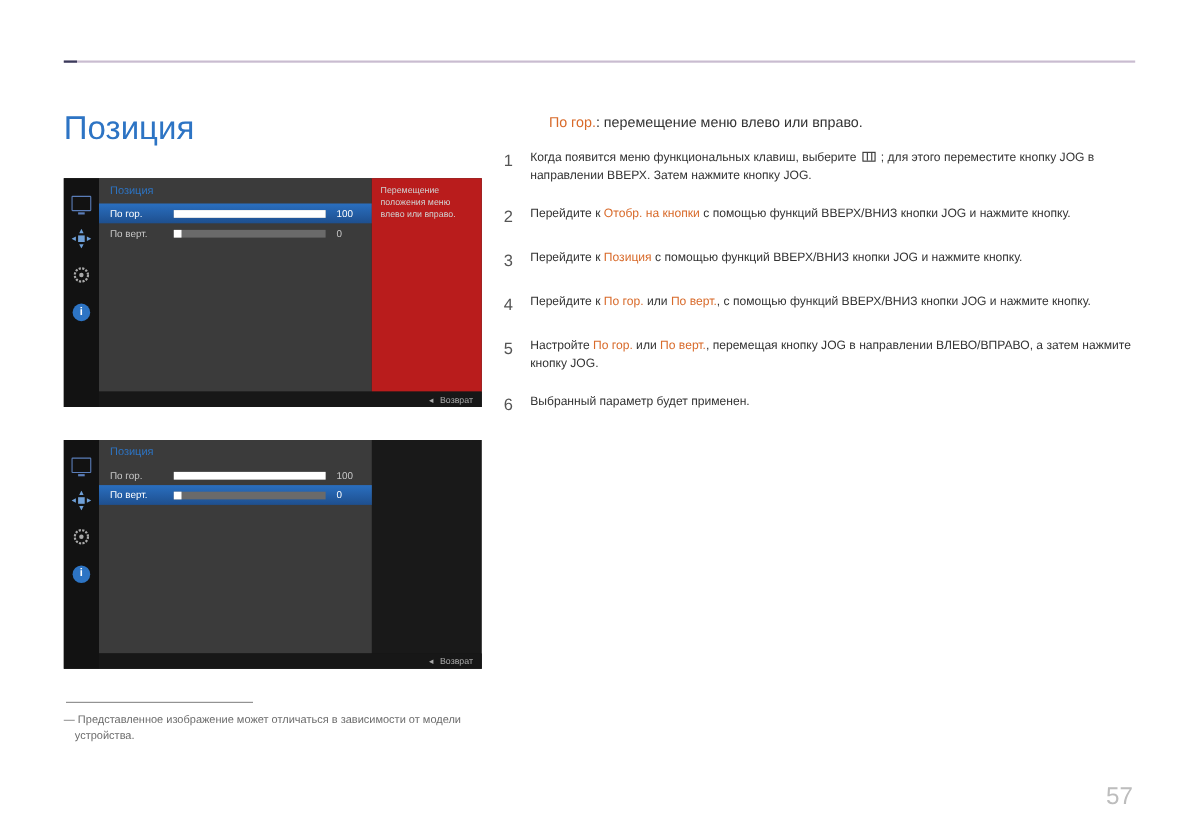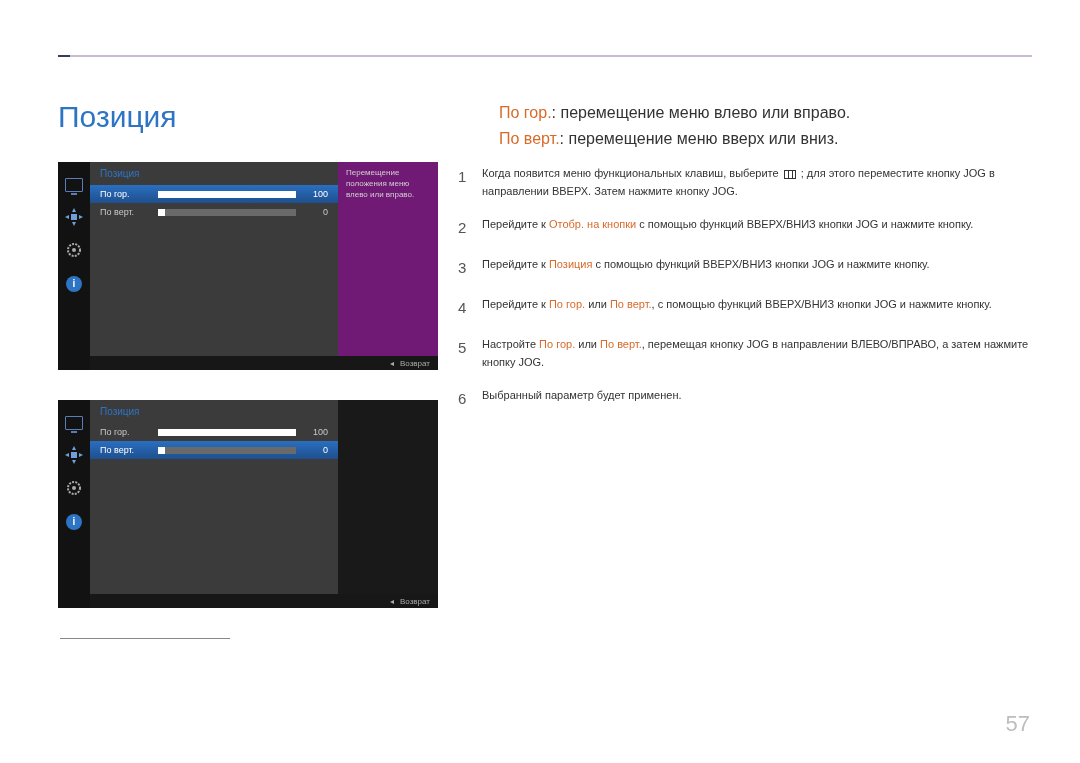--- a/index.html
+++ b/index.html
@@ -78,21 +78,21 @@
     left: 32px; top: 0;
     right: 100px;
     height: calc(100% - 14px);
     background: #3b3b3b;
   }
   .osd-right {
     position: absolute;
     right: 0; top: 0;
     width: 100px;
     height: calc(100% - 14px);
-    background: #701a75;
+    background: #b91c1c;
     padding: 6px 8px;
     font-size: 8px;
     line-height: 1.35;
     color: #d0d0d0;
   }
   .osd-title {
     color: #2d74c4;
     padding: 6px 10px;
     font-size: 10px;
   }
@@ -110,21 +110,21 @@
   }
   .osd-row .label { width: 58px; }
   .osd-row .bar {
     flex: 1;
     height: 7px;
     background: #6a6a6a;
     position: relative;
     margin-right: 10px;
   }
   .osd-row .bar .fill { position:absolute; left:0; top:0; height:100%; background:#fff; }
-  .osd-row .val { width: 22px; text-align: right; }
+  .osd-row .val { width: 22px; text-align: left; }
   .osd-footer {
     position: absolute;
     bottom: 0; left: 32px; right: 0;
     height: 14px;
     background: #171717;
     color: #aaa;
     font-size: 8px;
     display: flex;
     justify-content: flex-end;
     align-items: center;
@@ -148,21 +148,21 @@
     position: absolute;
     top: 101px; left: 458px; right: 50px;
   }
   .sub-title {
     font-size: 22px;
     color: #5a5a5a;
     font-weight: 400;
     margin-bottom: 18px;
   }
   .desc {
-    font-size: 16px;
+    font-size: 13px;
     color: #333;
     line-height: 1.5;
     margin-bottom: 2px;
     padding-left: 41px;
   }
   .desc .accent, .step .accent { color: #d86a2a; font-weight: 500; }
   .steps {
     margin-top: 14px;
   }
   .step {
@@ -300,30 +300,28 @@
         <span class="val">0</span>
       </div>
     </div>
     <div class="osd-footer">
       <span>◂</span>
       <span>Возврат</span>
     </div>
   </div>
 
   <div class="footnote-divider"></div>
+  <div class="footnote">― Представленное изображение может отличаться в зависимости от модели устройства.</div>
 </div>
 
 <div class="right-col">
 
   <div class="desc">
     <span class="accent">По гор.</span><span>: перемещение меню влево или вправо.</span>
   </div>
-  <div class="desc">
-    <span class="accent">По верт.</span><span>: перемещение меню вверх или вниз.</span>
-  </div>
 
   <div class="steps">
       <div class="step">
         <div class="step-num">1</div>
         <div class="step-body">Когда появится меню функциональных клавиш, выберите <span class="menu-square"></span> ; для этого переместите кнопку JOG в направлении ВВЕРХ. Затем нажмите кнопку JOG.</div>
       </div>
       <div class="step">
         <div class="step-num">2</div>
         <div class="step-body">Перейдите к <span class="accent">Отобр. на кнопки</span> с помощью функций ВВЕРХ/ВНИЗ кнопки JOG и нажмите кнопку.</div>
       </div>

